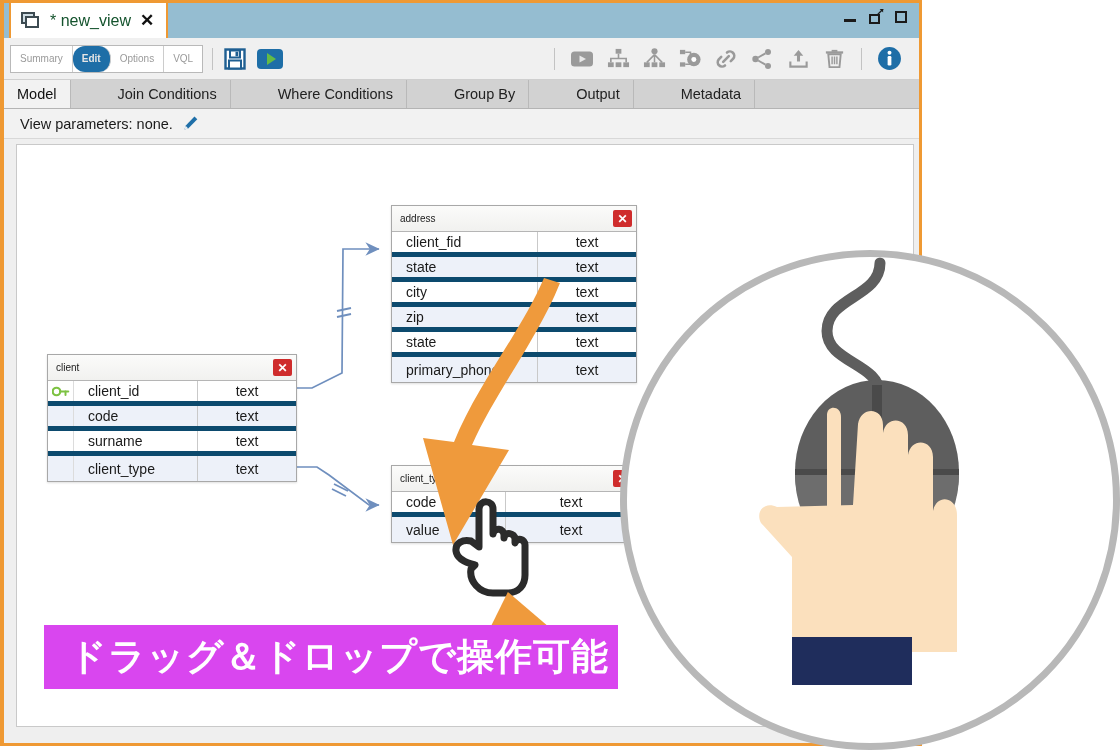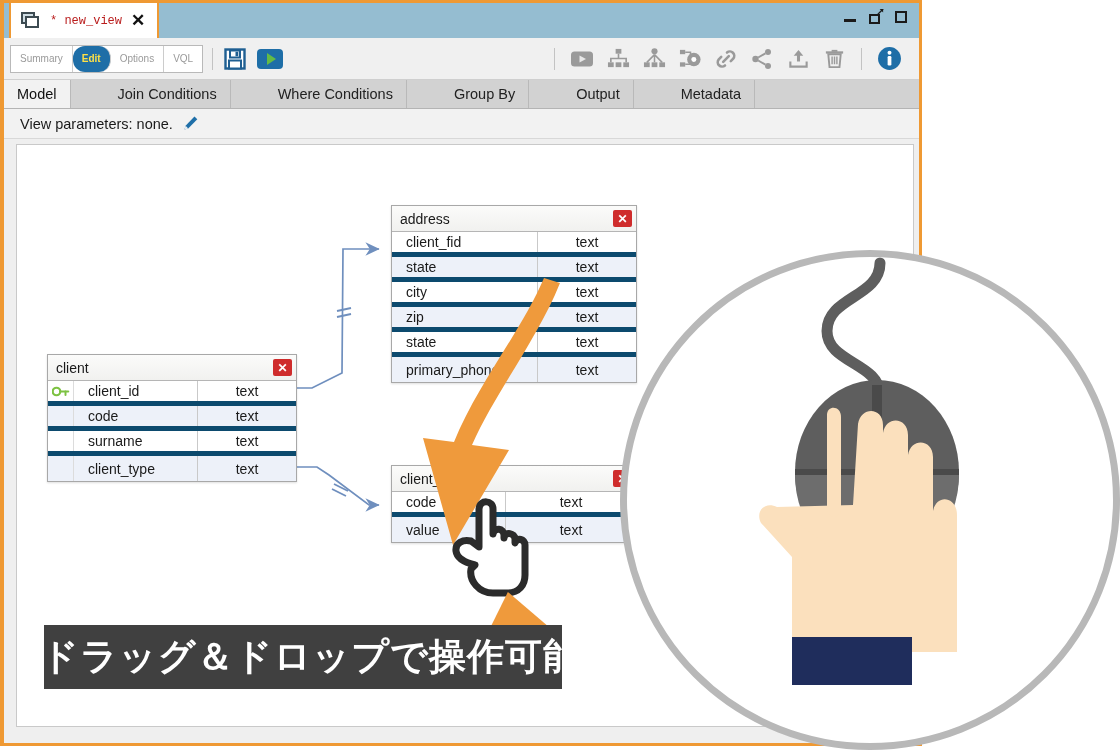--- a/index.html
+++ b/index.html
@@ -33,21 +33,21 @@
     border-bottom: none;
     border-top: none;
     display:flex; align-items:center; gap: 9px;
     padding: 0 12px 0 10px;
   }
   #doc-tab .tabicon { width:20px; height:17px; position:relative; flex:0 0 auto;}
   #doc-tab .tabicon .b1 { position:absolute; left:0; top:0; width:14px; height:12px;
       border:2px solid #3d4b52; background:#cfdde4; }
   #doc-tab .tabicon .b2 { position:absolute; left:4px; top:4px; width:14px; height:12px;
       border:2px solid #3d4b52; background:#ffffff; }
-  #doc-tab .tabtitle { font-size: 12px; color:#b91c1c; white-space:nowrap;font-family:Liberation Mono, monospace; }
+  #doc-tab .tabtitle { font-size: 16px; color:#14532d; white-space:nowrap; }
   #doc-tab .tabclose { font-size: 17px; font-weight: bold; color:#111; line-height:1; cursor:pointer; }
 
   #win-controls { position:absolute; right:10px; top:7px; display:flex; gap:12px; align-items:center; }
   .wc { width:14px; height:14px; position:relative; }
   .wc-min::after { content:''; position:absolute; left:1px; bottom:2px; width:12px; height:3px; background:#1a1a1a; }
   .wc-res .sq { position:absolute; left:0; bottom:0; width:11px; height:10px; border:2px solid #1a1a1a; background:#95bdd1;}
   .wc-res .ar { position:absolute; right:-1px; top:-1px; width:7px; height:7px; }
   .wc-max .sq { position:absolute; left:0; top:1px; width:12px; height:12px; border:2px solid #1a1a1a; background:#95bdd1;}
 
   
@@ -55,21 +55,21 @@
     position:absolute; left:0; top:35px; width:100%; height:42px;
     background:#f0f0f0; border-bottom:1px solid #cfcfcf;
     display:flex; align-items:center;
   }
   #mode-group { display:flex; margin-left:6px; border:1px solid #b9b9b9; background:#fff; height:28px; }
   .mode-btn {
     display:flex; align-items:center; padding:0 9px; font-size:10px; color:#9a9a9a;
     border-right:1px solid #cccccc; background:#fff; cursor:pointer; white-space:nowrap;
   }
   .mode-btn:last-child { border-right:none; }
-  .mode-btn.active { background:#1e6ea7; color:#fde047; font-weight:bold;border-radius:12px; }
+  .mode-btn.active { background:#1e6ea7; color:#e5e5e5; font-weight:bold;border-radius:12px; }
 
   .tb-sep { width:1px; height:22px; background:#c3c3c3; margin:0 9px; }
 
   #save-btn { width:22px; height:22px; position:relative; cursor:pointer; margin-left:2px;}
   #run-btn { width:26px; height:20px; background:#1e6ea7; border-radius:4px; display:flex;
      align-items:center; justify-content:center; cursor:pointer; margin-left:11px;}
   #run-btn .tri { width:0;height:0;border-left:9px solid #63bb46; border-top:6px solid transparent;
      border-bottom:6px solid transparent; margin-left:2px;}
 
   #tb-right { margin-left:auto; display:flex; align-items:center; padding-right:12px; }
@@ -111,40 +111,40 @@
     position:absolute; background:#ffffff;
     border:1px solid #a8a8a8;
     font-size:14px; color:#1a1a1a;
     box-shadow: 0 1px 2px rgba(0,0,0,.13);
   }
   .ertable .hdr {
     height:26px; display:flex; align-items:center; justify-content:space-between;
     background: linear-gradient(#fbfbfa,#f1f1ef);
     border-bottom:1px solid #b5b5b5; padding-left:8px; padding-right:4px;
   }
-  .ertable .hdr .tname { font-size:14px; color:#1a1a1a; }
+  .ertable .hdr .tname { font-size:10px; color:#1a1a1a; }
   .ertable .closebox {
     width:19px; height:17px; background:#cf2c2c; color:#fff; font-size:12px; font-weight:bold;
     display:flex; align-items:center; justify-content:center; border-radius:2px; cursor:pointer;
     line-height:1;
   }
   .erow { display:flex; height:25px; border-bottom:5px solid #0c4a6e; }
   .erow:last-child { border-bottom:none; }
   .erow.alt { background:#edf1f9; }
   .erow .keycell { width:26px; border-right:1px solid #dcdcdc; display:flex; align-items:center; justify-content:center; }
   .erow .fname { flex:1; display:flex; align-items:center; padding-left:14px; border-right:1px solid #c9c9c9; }
   .erow .ftype { width:98px; display:flex; align-items:center; justify-content:center; }
 
   
   .abs-svg { position:absolute; left:0; top:0; pointer-events:none; }
 
   
   #banner {
-    position:absolute; left:44px; top:625px; width:518px; height:64px;
-    background:#404040; display:flex; align-items:center; justify-content:center;padding-left:16px;
+    position:absolute; left:44px; top:625px; width:574px; height:64px;
+    background:#d946ef; display:flex; align-items:center; justify-content:center;padding-left:16px;
   }
   #banner .btext {
     font-family:"DejaVu Sans", sans-serif;
     font-size:37px; font-weight:bold; color:#ffffff; letter-spacing:1px; white-space:nowrap;
   }
   #banner-tail {
     position:absolute; left:492px; top:592px; width:0; height:0;
     border-left:14px solid transparent; border-right:46px solid transparent;
     border-bottom:36px solid #ef9a3c;
     transform: skewX(-6deg);

